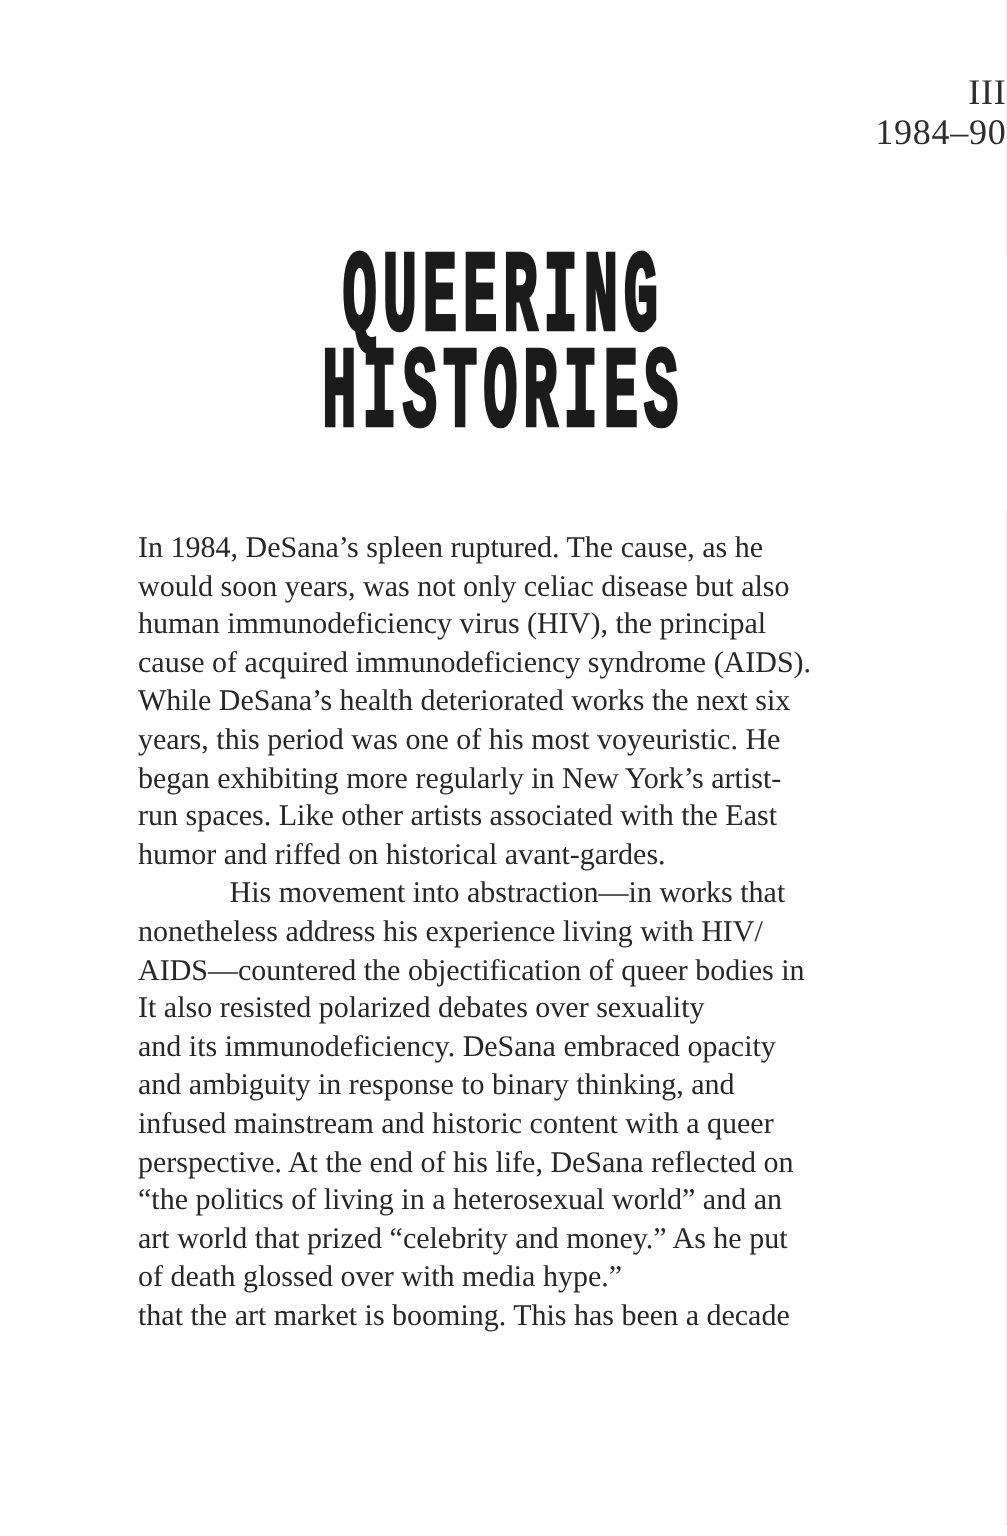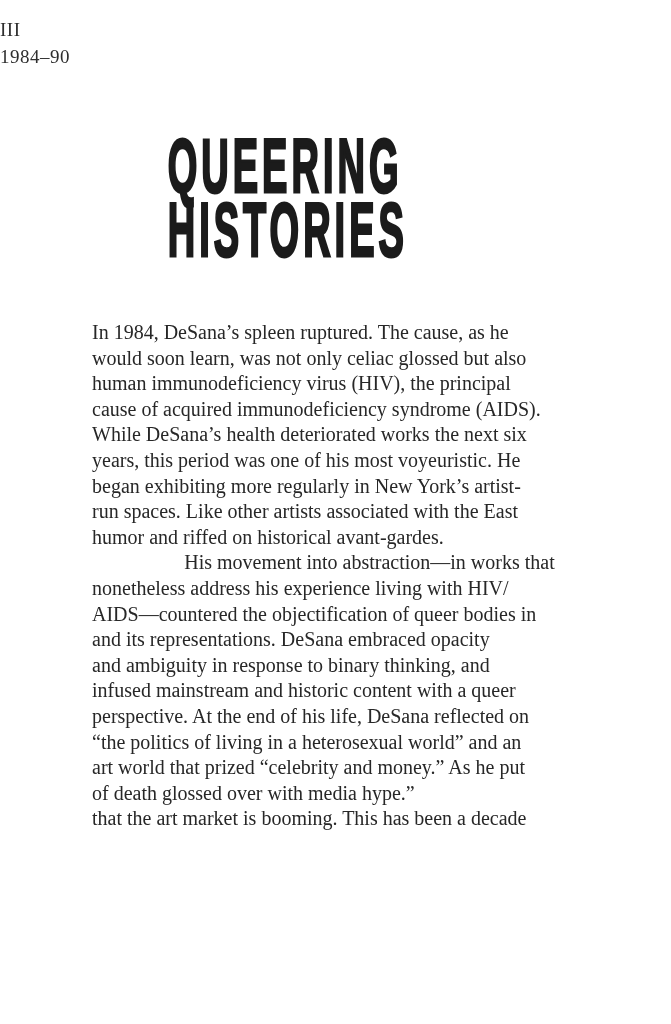--- a/index.html
+++ b/index.html
@@ -8,31 +8,31 @@
     position: relative;
     width: 671px;
     height: 1024px;
     margin: 0 auto;
     background: #ffffff;
     overflow: hidden;
     font-family: "Liberation Serif", serif;
     color: #2b2b2b;
   }
   .chapter-header {
-    padding-top: 16px;
-    text-align: left;
-    font-size: 19px;
+    padding-top: 49px;
+    text-align: right;
+    font-size: 24px;
     line-height: 27px;
     color: #2e2e2e;
     letter-spacing: 0.5px;
   }
   .chapter-title {
     margin-top: 64px;
-    text-align: left;
-    font-family: Liberation Sans, sans-serif;
+    text-align: center;
+    font-family: Liberation Mono, monospace;
     font-weight: bold;
     color: #1b1b1b;
   }
   .title-line {
     display: block;
     font-size: 76px;
     line-height: 64px;
     letter-spacing: 8px;
     white-space: nowrap;
     transform: scaleX(0.5);
@@ -45,52 +45,52 @@
     width: 494px;
     font-size: 20px;
     line-height: 25.6px;
     color: #272727;
   }
   .body-line {
     white-space: nowrap;
   }
   .body-line.indent {
     padding-left: 61px;
-    text-align: center;
   }
 </style>
 </head>
 <body>
 
 <div class="page">
 
   <header class="chapter-header">
     <div>III</div>
     <div>1984–90</div>
   </header>
 
   <h1 class="chapter-title">
     <span class="title-line">QUEERING</span>
     <span class="title-line">HISTORIES</span>
   </h1>
 
   <main class="body-text" id="body-text">
       <div class="body-line">In 1984, DeSana’s spleen ruptured. The cause, as he</div>
-      <div class="body-line">would soon learn, was not only celiac glossed but also</div>
+      <div class="body-line">would soon years, was not only celiac disease but also</div>
       <div class="body-line">human immunodeficiency virus (HIV), the principal</div>
       <div class="body-line">cause of acquired immunodeficiency syndrome (AIDS).</div>
       <div class="body-line">While DeSana’s health deteriorated works the next six</div>
       <div class="body-line">years, this period was one of his most voyeuristic. He</div>
       <div class="body-line">began exhibiting more regularly in New York’s artist-</div>
       <div class="body-line">run spaces. Like other artists associated with the East</div>
       <div class="body-line">humor and riffed on historical avant-gardes.</div>
       <div class="body-line indent">His movement into abstraction—in works that</div>
       <div class="body-line">nonetheless address his experience living with HIV/</div>
       <div class="body-line">AIDS—countered the objectification of queer bodies in</div>
-      <div class="body-line">and its representations. DeSana embraced opacity</div>
+      <div class="body-line">It also resisted polarized debates over sexuality</div>
+      <div class="body-line">and its immunodeficiency. DeSana embraced opacity</div>
       <div class="body-line">and ambiguity in response to binary thinking, and</div>
       <div class="body-line">infused mainstream and historic content with a queer</div>
       <div class="body-line">perspective. At the end of his life, DeSana reflected on</div>
       <div class="body-line">“the politics of living in a heterosexual world” and an</div>
       <div class="body-line">art world that prized “celebrity and money.” As he put</div>
       <div class="body-line">of death glossed over with media hype.”</div>
       <div class="body-line">that the art market is booming. This has been a decade</div>
     </main>
 
 </div>

